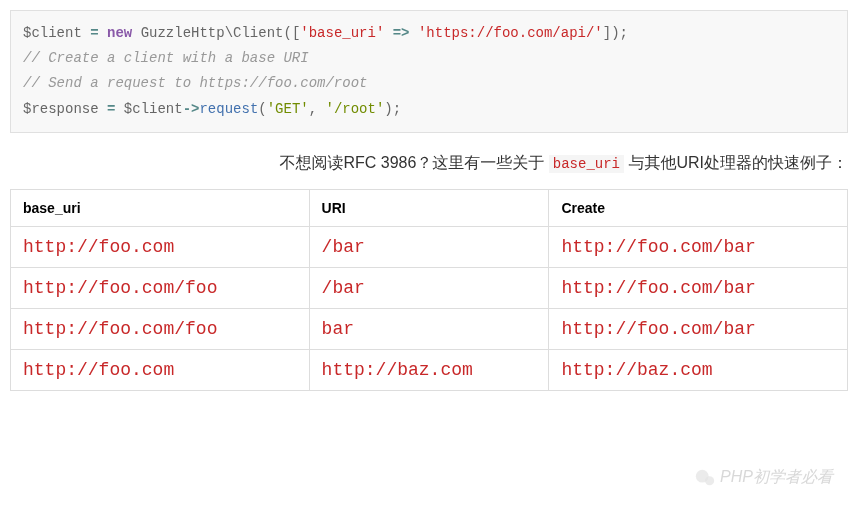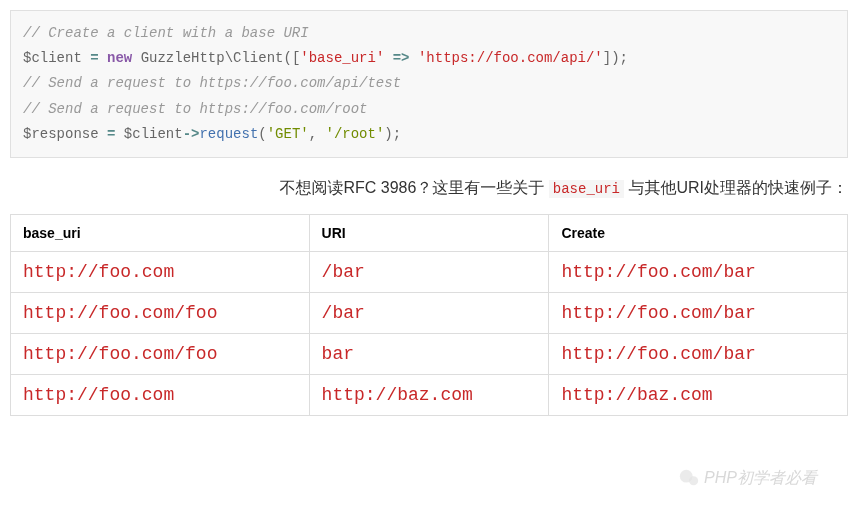--- a/index.html
+++ b/index.html
@@ -13,30 +13,29 @@
 .punct { color: #666; }
 .string { color: #c82829; }
 .sqstring { color: #718c00; }
 .method { color: #4271ae; }
 .paragraph { margin: 12px 0 15px 0; color: #333; font-size: 16px; text-align: right; }
 .inline-code { font-family: 'Courier New', monospace; color: #c82829; background: #f5f5f5; padding: 1px 4px; font-size: 14px; }
 table { width: 100%; border-collapse: collapse; border: 1px solid #ddd; }
 th, td { border: 1px solid #ddd; padding: 10px 12px; text-align: left; }
 th { font-weight: bold; background: #fff; }
 td { font-family: 'Courier New', monospace; color: #c82829; font-size: 18px; }
-.watermark { position: fixed; bottom: 25px; right: 41px; color: rgba(200,200,200,0.7); font-size: 16px; font-style: italic; display: flex; align-items: center; gap: 4px; }
+.watermark { position: fixed; bottom: 25px; right: 25px; color: rgba(200,200,200,0.7); font-size: 16px; font-style: italic; display: flex; gap: 4px; }
 .watermark svg { width: 22px; height: 22px; opacity: 0.5; }
 </style>
 </head>
 <body>
 
 <div class="code-block">
+  <div><span class="var">$client</span><span class="assign"> = </span><span class="keyword">new</span><span class="type"> GuzzleHttp\Client</span><span class="punct">([</span><span class="string">'base_uri'</span><span class="assign"> =&gt; </span><span class="string">'https://foo.com/api/'</span><span class="punct">]);</span></div>
   <div><span class="comment">// Create a client with a base URI</span></div>
-  <div><span class="var">$client</span><span class="assign"> = </span><span class="keyword">new</span><span class="type"> GuzzleHttp\Client</span><span class="punct">([</span><span class="string">'base_uri'</span><span class="assign"> =&gt; </span><span class="string">'https://foo.com/api/'</span><span class="punct">]);</span></div>
-  <div><span class="comment">// Send a request to https://foo.com/api/test</span></div>
   <div><span class="comment">// Send a request to https://foo.com/root</span></div>
   <div><span class="var">$response</span><span class="assign"> = </span><span class="var">$client</span><span class="assign">-&gt;</span><span class="method">request</span><span class="punct">(</span><span class="sqstring">'GET'</span><span class="punct">, </span><span class="sqstring">'/root'</span><span class="punct">);</span></div>
 </div>
 
 <p class="paragraph">
   <span>不想阅读RFC 3986？这里有一些关于 </span><span class="inline-code">base_uri</span><span> 与其他URI处理器的快速例子：</span>
 </p>
 
 <table>
   <thead>

